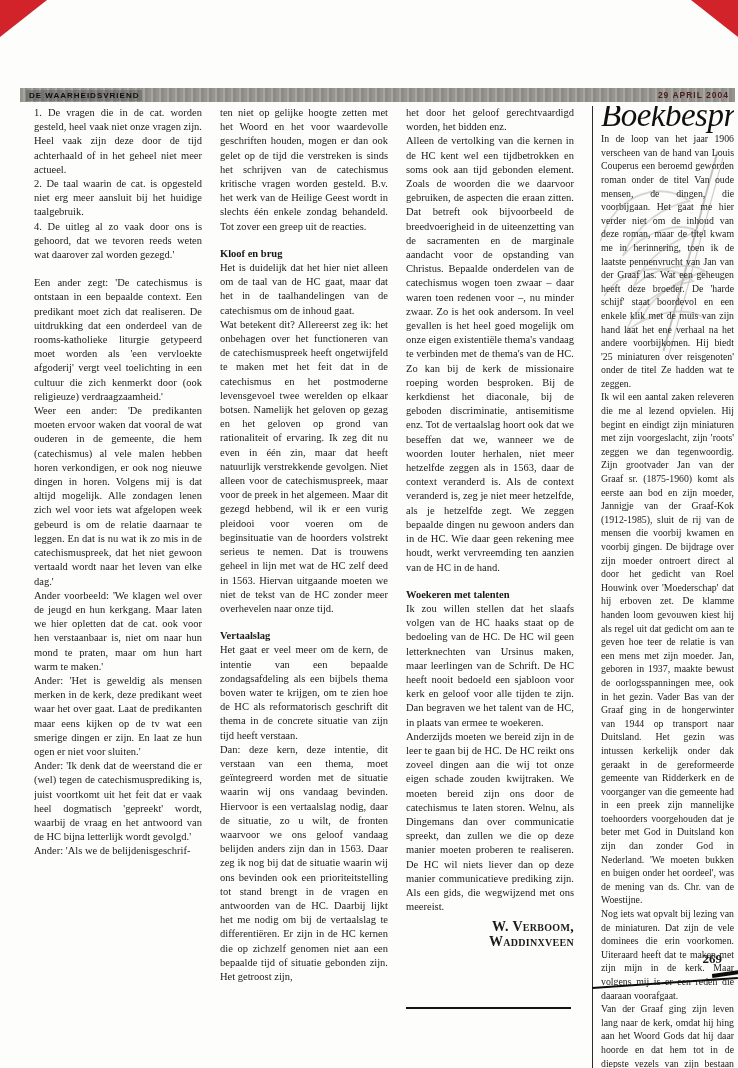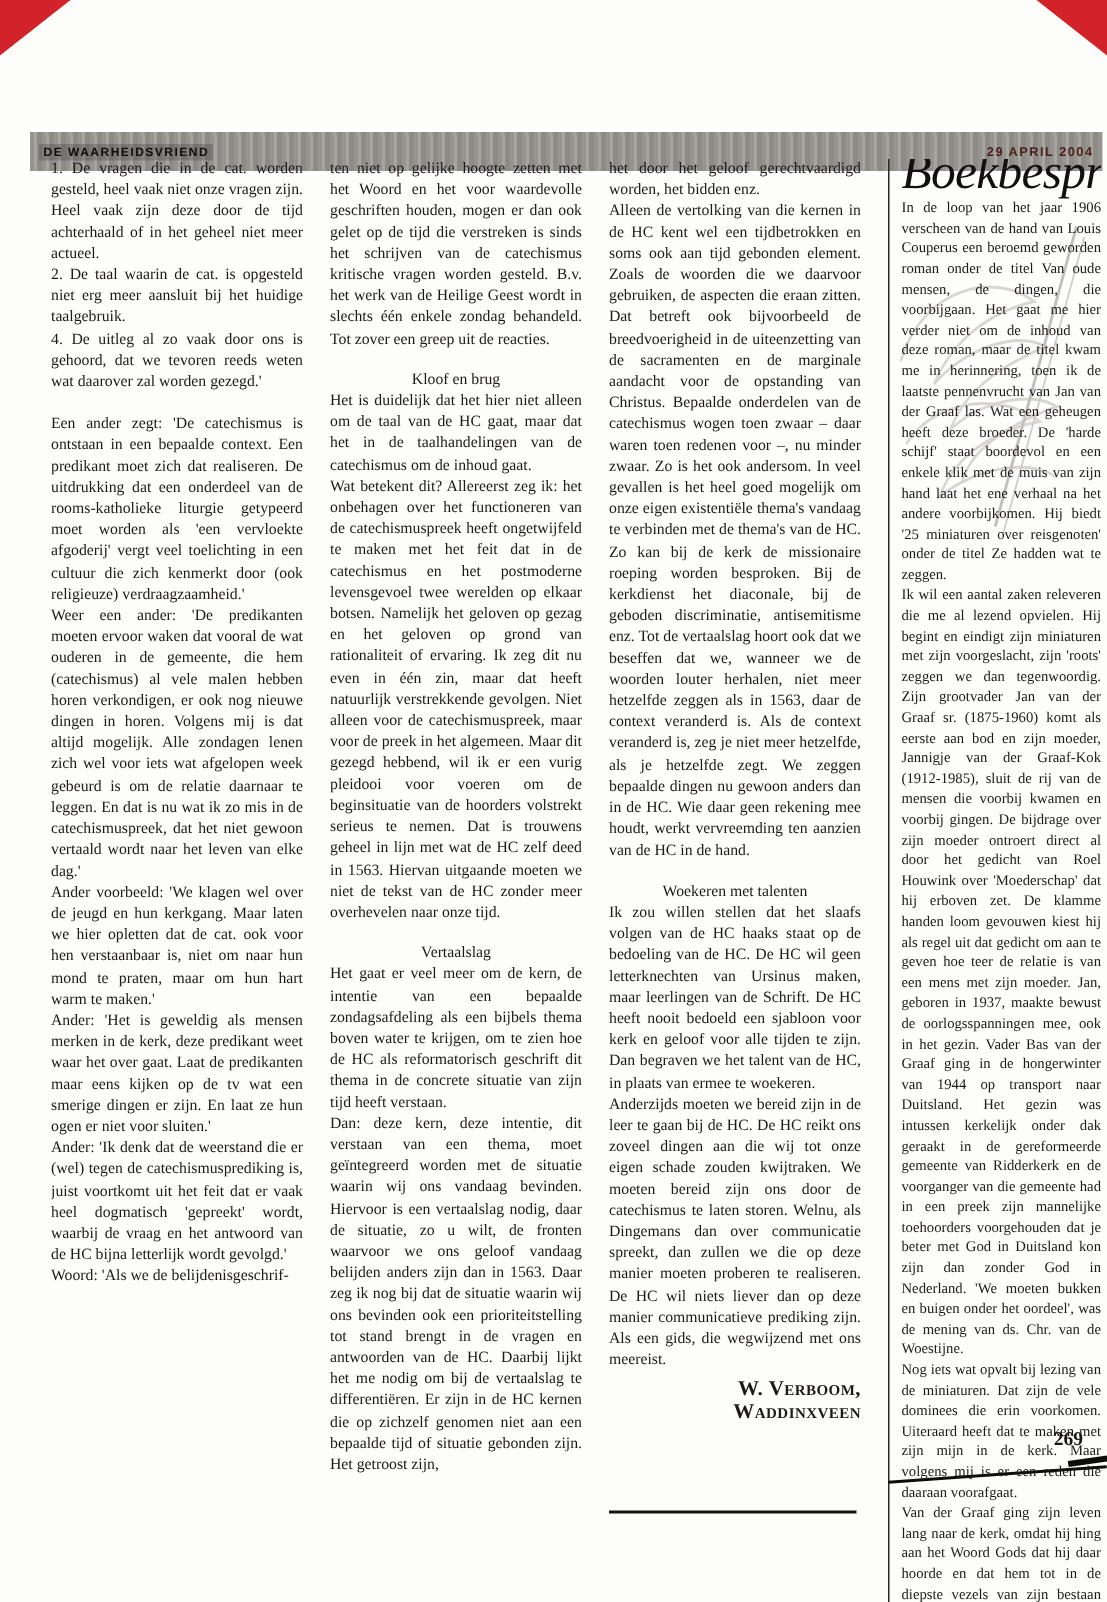--- a/index.html
+++ b/index.html
@@ -7,21 +7,21 @@
     position:relative;width:738px;height:1068px;margin:0 auto;
     background:#fdfdfb;overflow:hidden;
     font-family:"Liberation Serif",serif;color:#1c1a18;
   }
   
   .corner{position:absolute;top:0;width:0;height:0;}
   .corner.tl{left:0;border-top:37px solid #d2232a;border-right:47px solid transparent;}
   .corner.tr{right:0;border-top:37px solid #d2232a;border-left:47px solid transparent;}
   
   .masthead{
-    position:absolute;left:20px;right:3px;top:88px;height:26px;
+    position:absolute;left:20px;right:3px;top:88px;height:14px;
     background:repeating-linear-gradient(90deg,#96948f 0 3px,#a7a5a0 3px 5px,#8d8b86 5px 8px);
     display:flex;align-items:center;justify-content:space-between;
     padding:0 6px;box-sizing:border-box;
   }
   .masthead .pub{
     font-family:"Liberation Sans",sans-serif;font-weight:bold;
     font-size:8px;letter-spacing:1px;color:#0e0e0e;
     background:rgba(40,40,38,.25);padding:1px 3px;
   }
   .masthead .date{
@@ -34,21 +34,21 @@
     display:flex;
   }
   .col{width:168px;margin-right:6px;overflow:hidden;
     font-size:10.5px;line-height:14.2px;text-align:justify;margin-left:12px;}
   .col.review-col{
     width:auto;flex:1;margin-right:0;border-left:1px solid #2a2a28;
     padding-left:8px;position:relative;overflow:hidden;
   }
   .para{margin:0;}
   .para.body-gap{margin-top:14px;}
-  .para.heading{margin-top:13px;font-weight:normal;text-align:center;}
+  .para.heading{margin-top:13px;font-weight:bold;text-align:left;}
   .para.byline{margin-top:6px;text-align:right;font-weight:bold;
     font-variant:small-caps;font-size:14px;letter-spacing:.3px;}
   .end-rule{margin-top:58px;border-top:2px solid #131311;width:98%;}
   
   .review-title{
     position:relative;z-index:2;
     font-size:33px;font-style:italic;font-weight:normal;
     margin:2px 0 10px 0;letter-spacing:-.5px;color:#12100e;
   }
   .book-info{position:relative;z-index:2;
@@ -83,21 +83,21 @@
 
     <div class="col">
         <p class="para body">1. De vragen die in de cat. worden gesteld, heel vaak niet onze vragen zijn. Heel vaak zijn deze door de tijd achterhaald of in het geheel niet meer actueel.</p>
         <p class="para body">2. De taal waarin de cat. is opgesteld niet erg meer aansluit bij het huidige taalgebruik.</p>
         <p class="para body">4. De uitleg al zo vaak door ons is gehoord, dat we tevoren reeds weten wat daarover zal worden gezegd.'</p>
         <p class="para body-gap">Een ander zegt: 'De catechismus is ontstaan in een bepaalde context. Een predikant moet zich dat realiseren. De uitdrukking dat een onderdeel van de rooms-katholieke liturgie getypeerd moet worden als 'een vervloekte afgoderij' vergt veel toelichting in een cultuur die zich kenmerkt door (ook religieuze) verdraagzaamheid.'</p>
         <p class="para body">Weer een ander: 'De predikanten moeten ervoor waken dat vooral de wat ouderen in de gemeente, die hem (catechismus) al vele malen hebben horen verkondigen, er ook nog nieuwe dingen in horen. Volgens mij is dat altijd mogelijk. Alle zondagen lenen zich wel voor iets wat afgelopen week gebeurd is om de relatie daarnaar te leggen. En dat is nu wat ik zo mis in de catechismuspreek, dat het niet gewoon vertaald wordt naar het leven van elke dag.'</p>
         <p class="para body">Ander voorbeeld: 'We klagen wel over de jeugd en hun kerkgang. Maar laten we hier opletten dat de cat. ook voor hen verstaanbaar is, niet om naar hun mond te praten, maar om hun hart warm te maken.'</p>
         <p class="para body">Ander: 'Het is geweldig als mensen merken in de kerk, deze predikant weet waar het over gaat. Laat de predikanten maar eens kijken op de tv wat een smerige dingen er zijn. En laat ze hun ogen er niet voor sluiten.'</p>
         <p class="para body">Ander: 'Ik denk dat de weerstand die er (wel) tegen de catechismusprediking is, juist voortkomt uit het feit dat er vaak heel dogmatisch 'gepreekt' wordt, waarbij de vraag en het antwoord van de HC bijna letterlijk wordt gevolgd.'</p>
-        <p class="para body">Woord: 'Als we de belijdenisgeschrif-</p>
+        <p class="para body">Ander: 'Als we de belijdenisgeschrif-</p>
       </div>
 
     <div class="col">
         <p class="para body">ten niet op gelijke hoogte zetten met het Woord en het voor waardevolle geschriften houden, mogen er dan ook gelet op de tijd die verstreken is sinds het schrijven van de catechismus kritische vragen worden gesteld. B.v. het werk van de Heilige Geest wordt in slechts één enkele zondag behandeld. Tot zover een greep uit de reacties.</p>
         <p class="para heading">Kloof en brug</p>
         <p class="para body">Het is duidelijk dat het hier niet alleen om de taal van de HC gaat, maar dat het in de taalhandelingen van de catechismus om de inhoud gaat.</p>
         <p class="para body">Wat betekent dit? Allereerst zeg ik: het onbehagen over het functioneren van de catechismuspreek heeft ongetwijfeld te maken met het feit dat in de catechismus en het postmoderne levensgevoel twee werelden op elkaar botsen. Namelijk het geloven op gezag en het geloven op grond van rationaliteit of ervaring. Ik zeg dit nu even in één zin, maar dat heeft natuurlijk verstrekkende gevolgen. Niet alleen voor de catechismuspreek, maar voor de preek in het algemeen. Maar dit gezegd hebbend, wil ik er een vurig pleidooi voor voeren om de beginsituatie van de hoorders volstrekt serieus te nemen. Dat is trouwens geheel in lijn met wat de HC zelf deed in 1563. Hiervan uitgaande moeten we niet de tekst van de HC zonder meer overhevelen naar onze tijd.</p>
         <p class="para heading">Vertaalslag</p>
         <p class="para body">Het gaat er veel meer om de kern, de intentie van een bepaalde zondagsafdeling als een bijbels thema boven water te krijgen, om te zien hoe de HC als reformatorisch geschrift dit thema in de concrete situatie van zijn tijd heeft verstaan.</p>
         <p class="para body">Dan: deze kern, deze intentie, dit verstaan van een thema, moet geïntegreerd worden met de situatie waarin wij ons vandaag bevinden. Hiervoor is een vertaalslag nodig, daar de situatie, zo u wilt, de fronten waarvoor we ons geloof vandaag belijden anders zijn dan in 1563. Daar zeg ik nog bij dat de situatie waarin wij ons bevinden ook een prioriteitstelling tot stand brengt in de vragen en antwoorden van de HC. Daarbij lijkt het me nodig om bij de vertaalslag te differentiëren. Er zijn in de HC kernen die op zichzelf genomen niet aan een bepaalde tijd of situatie gebonden zijn. Het getroost zijn,</p>

